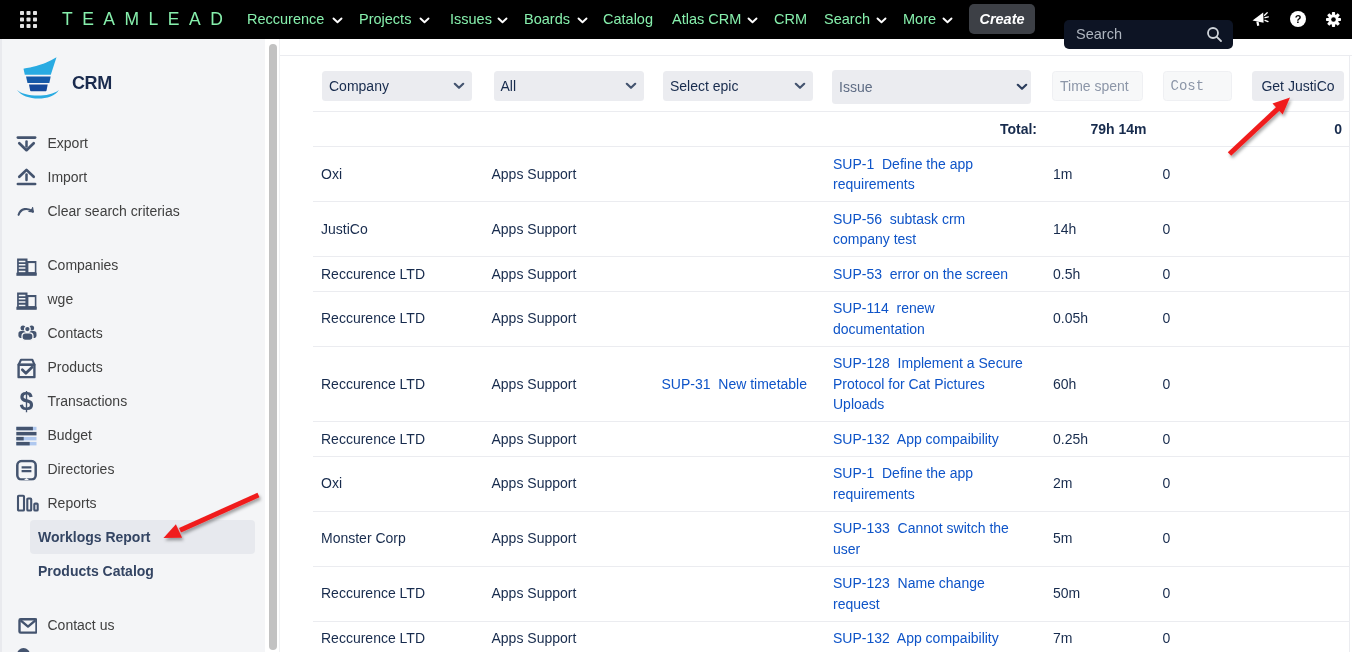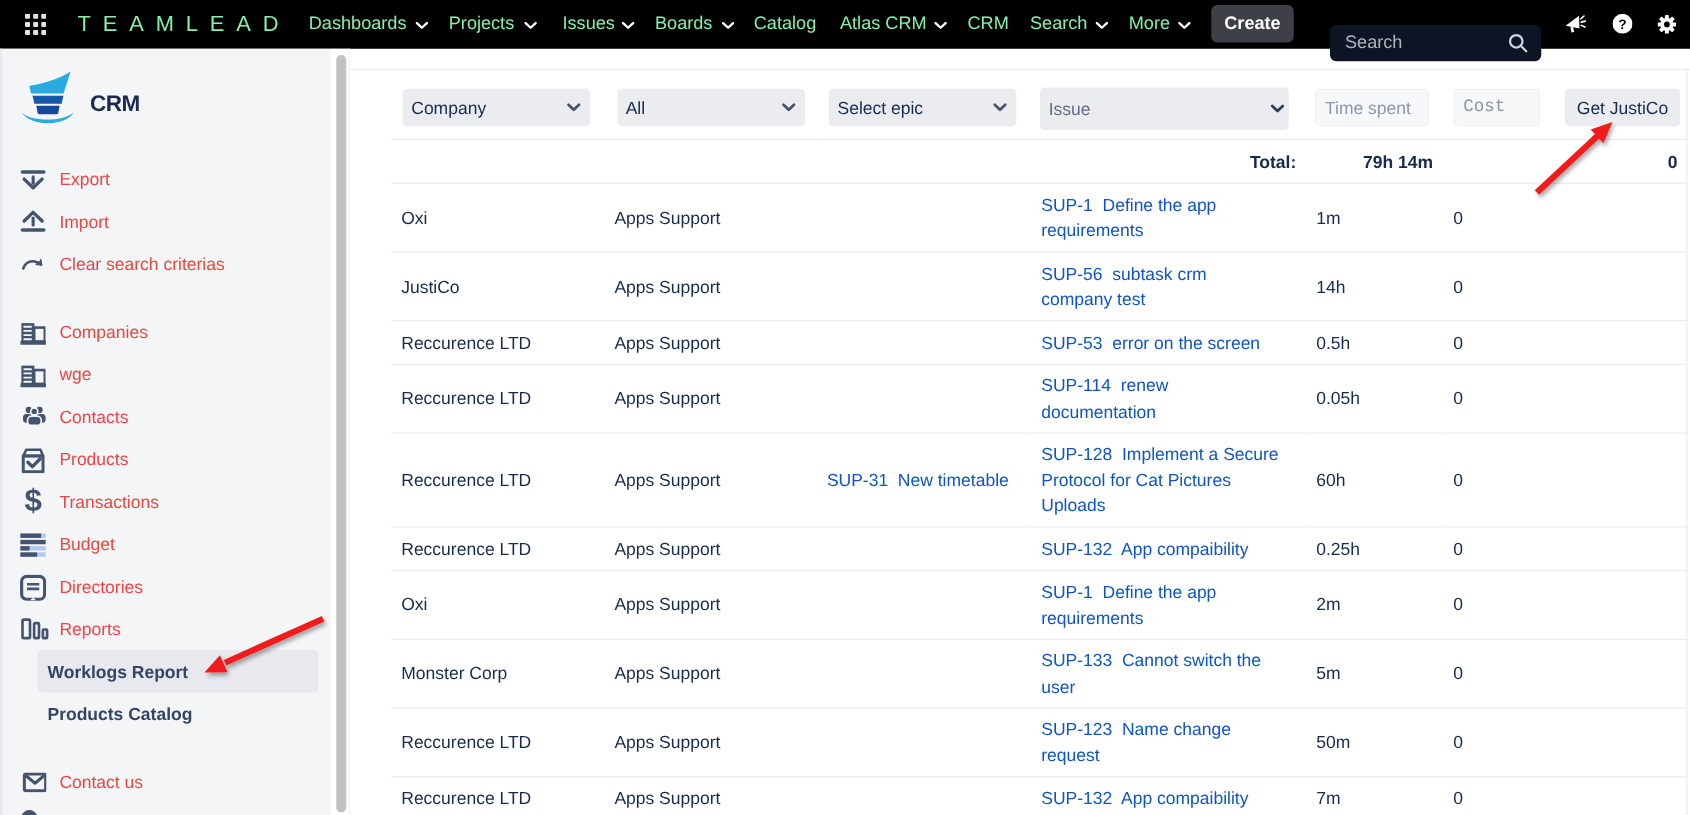--- a/index.html
+++ b/index.html
@@ -3,28 +3,28 @@
 <meta charset="utf-8">
 <style>
 * { margin:0; padding:0; box-sizing:border-box; }
 html,body { width:1352px; height:652px; overflow:hidden; font-family:"Liberation Sans", sans-serif; background:#fff; }
 .abs { position:absolute; }
 
 
 #nav { position:absolute; left:0; top:0; width:1352px; height:39px; background:#000; }
 .navitem { position:absolute; top:0; height:39px; line-height:39px; color:#86efac; font-size:14.5px; white-space:nowrap; }
 .chev { position:absolute; top:17px; }
-#create { position:absolute; left:969px; top:4px; width:66px; height:30px; background:#3d4046; border-radius:5px; color:#fff; font-size:14.5px; font-weight:700; text-align:center; line-height:30px; }
+#create { position:absolute; left:969px; top:4px; width:66px; height:30px; background:#3d4046; border-radius:5px; color:#fff; font-size:14.5px; font-weight:700; text-align:center; line-height:30px;font-style:italic; }
 #search { position:absolute; left:1064px; top:20px; width:169px; height:29px; background:#0d1424; border-radius:5px; }
 #search span { position:absolute; left:12px; top:0; line-height:29px; font-size:14.5px; color:#aeb5bf; }
 
 
 #side { position:absolute; left:0; top:39px; width:265px; height:613px; background:#F4F5F7; }
 #sideedge { position:absolute; left:0; top:39px; width:2px; height:613px; background:#E9EAEE; }
-.sitem { position:absolute; left:47.5px; font-size:14px; color:#ef4444; white-space:nowrap; transform:translateY(-50%); }
+.sitem { position:absolute; left:47.5px; font-size:14px; color:#404040; white-space:nowrap; transform:translateY(-50%); }
 .sicon { position:absolute; left:16px; transform:translateY(-50%); }
 #hl { position:absolute; left:30px; top:519.5px; width:225px; height:34px; background:#E7E9EE; border-radius:4px; }
 .subitem { position:absolute; left:38px; font-size:14px; font-weight:700; color:#344563; transform:translateY(-50%); }
 #sbtrack { position:absolute; left:265px; top:39px; width:15px; height:613px; background:#fff; }
 #sbthumb { position:absolute; left:268.5px; top:44px; width:8px; height:606px; background:#c2c2c2; border-radius:4px; }
 #topline { position:absolute; left:280px; top:55px; width:1072px; height:1px; background:#EBECF0; }
 #rightline { position:absolute; left:1349px; top:56px; width:1px; height:596px; background:#EBECF0; }
 
 .sel { position:absolute; top:70.5px; height:30px; background:#EBECF0; border-radius:3.5px; font-size:14px; color:#172B4D; line-height:30px; padding-left:7px; }
 .sel svg { position:absolute; right:7px; top:11px; }
@@ -48,21 +48,21 @@
         <rect x="13" y="0" width="4" height="4" rx="0.8"></rect>
       <rect x="0" y="6.5" width="4" height="4" rx="0.8"></rect>
         <rect x="6.5" y="6.5" width="4" height="4" rx="0.8"></rect>
         <rect x="13" y="6.5" width="4" height="4" rx="0.8"></rect>
       <rect x="0" y="13" width="4" height="4" rx="0.8"></rect>
         <rect x="6.5" y="13" width="4" height="4" rx="0.8"></rect>
         <rect x="13" y="13" width="4" height="4" rx="0.8"></rect>
     </g>
   </svg>
   <div class="navitem" id="wordmark" style="left:62px; font-size:17.5px; letter-spacing:9.5px;">TEAMLEAD</div>
-  <div class="navitem" style="left:247px;">Dashboards</div>
+  <div class="navitem" style="left:247px;">Reccurence</div>
   <svg class="chev" style="left:332px" width="11" height="7" viewBox="0 0 11 7">
       <path d="M1.5 1.5 L5.5 5.2 L9.5 1.5" fill="none" stroke="#fff" stroke-width="1.9" stroke-linecap="round" stroke-linejoin="round"></path>
     </svg>
   <div class="navitem" style="left:359px;">Projects</div>
   <svg class="chev" style="left:419px" width="11" height="7" viewBox="0 0 11 7">
       <path d="M1.5 1.5 L5.5 5.2 L9.5 1.5" fill="none" stroke="#fff" stroke-width="1.9" stroke-linecap="round" stroke-linejoin="round"></path>
     </svg>
   <div class="navitem" style="left:450px;">Issues</div>
   <svg class="chev" style="left:497px" width="11" height="7" viewBox="0 0 11 7">
       <path d="M1.5 1.5 L5.5 5.2 L9.5 1.5" fill="none" stroke="#fff" stroke-width="1.9" stroke-linecap="round" stroke-linejoin="round"></path>

